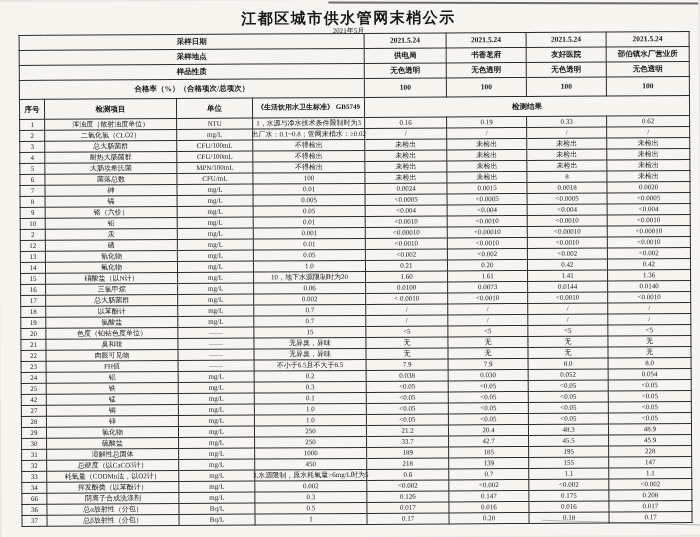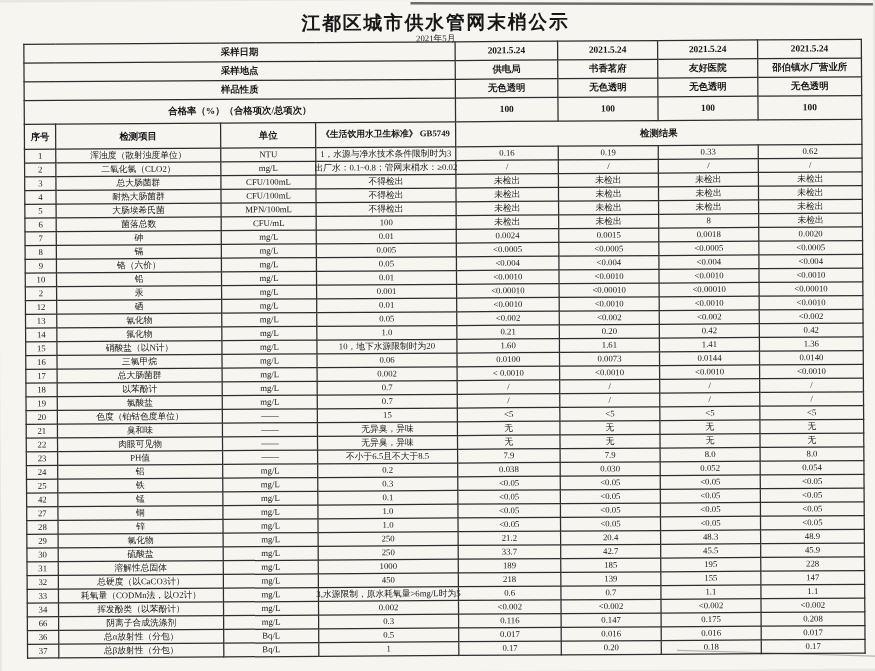--- a/index.html
+++ b/index.html
@@ -494,21 +494,21 @@
           <td>&lt;0.002</td>
           <td>&lt;0.002</td>
         </tr>
         <tr>
           <td>66</td>
           <td class="item-cell">阴离子合成洗涤剂</td>
           <td>mg/L</td>
           <td>
             <div class="std-flex">0.3</div>
           </td>
-          <td>0.116</td>
+          <td>0.126</td>
           <td>0.147</td>
           <td>0.175</td>
           <td>0.208</td>
         </tr>
         <tr>
           <td>36</td>
           <td class="item-cell">总α放射性（分包）</td>
           <td>Bq/L</td>
           <td>
             <div class="std-flex">0.5</div>

